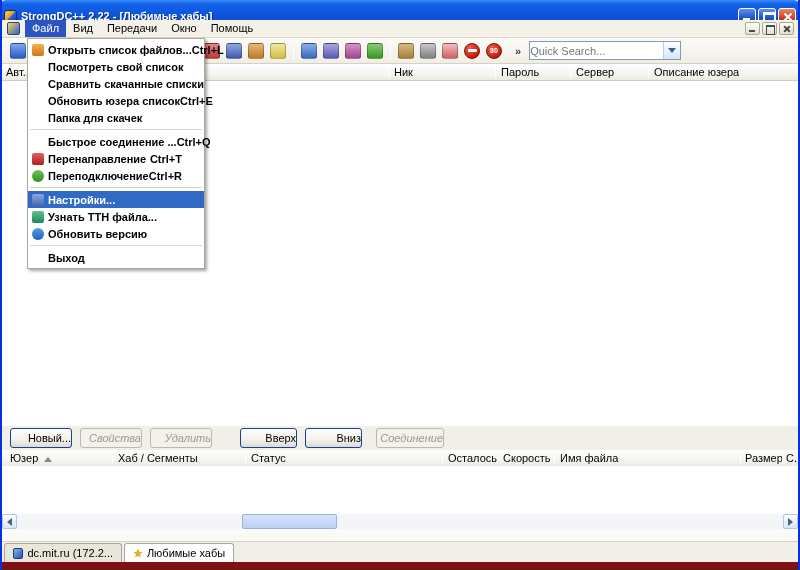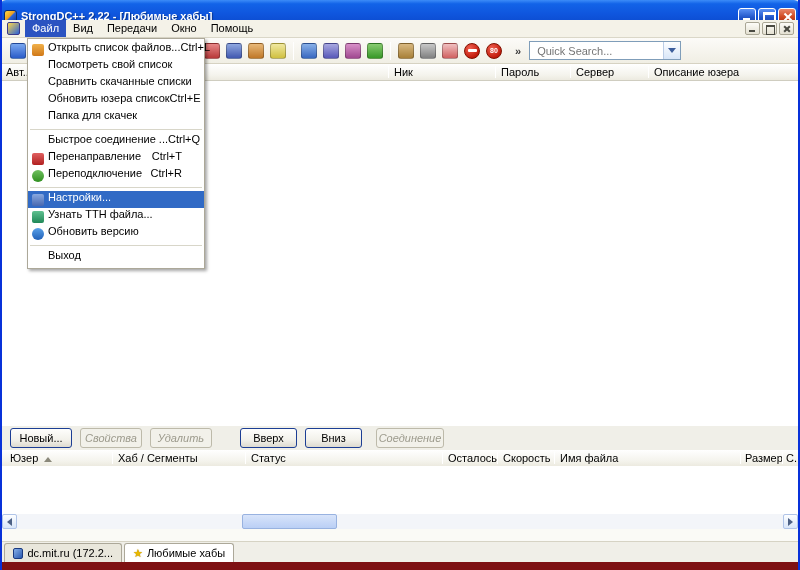--- a/index.html
+++ b/index.html
@@ -51,36 +51,36 @@
   .c5{background:linear-gradient(#78C8F0,#2888C8);} .c6{background:linear-gradient(#C098E0,#7848B0);}
   .c7{background:linear-gradient(#E8D070,#C0A020);} .c8{background:linear-gradient(#78D0A8,#289868);}
   .c9{background:linear-gradient(#E88888,#B83838);} .c10{background:linear-gradient(#90A8E0,#4058B0);}
   .c11{background:linear-gradient(#E8B878,#C07828);} .c12{background:linear-gradient(#F0E8A0,#D0C040);}
   .c13{background:linear-gradient(#88B0E8,#3868C0);} .c14{background:linear-gradient(#A8A8E0,#5858B8);}
   .c15{background:linear-gradient(#D890C8,#A04890);} .c16{background:linear-gradient(#88CC70,#389828);}
   .c17{background:linear-gradient(#D8B880,#A88038);} .c18{background:linear-gradient(#C8C8C8,#808080);}
   .c19{background:linear-gradient(#F0C0C0,#D06060);}
   .overflow { color:#3a3a3a; font-weight:bold; margin:0 8px 0 10px; }
   .combo { width:152px; height:19px; border:1px solid #7F9DB9; background:#fff; display:flex; }
-  .combo input { border:none; flex:1; font-family:"Liberation Sans",sans-serif; font-size:11px; padding:2px 7px; color:#555; outline:none; min-width:0; }
+  .combo input { border:none; flex:1; font-family:"Liberation Sans",sans-serif; font-size:11px; padding:2px 0; color:#555; outline:none; min-width:0; }
   .combo .dd { width:17px; background:linear-gradient(#FDFEFF,#D8E6F8); border-left:1px solid #BBCDE6; display:flex; align-items:center; justify-content:center; }
   .arrow-down { width:0; height:0; border-left:4px solid transparent; border-right:4px solid transparent; border-top:5px solid #3C5E9C; }
 
   
   .lheader { position:absolute; left:0; width:796px; height:17px;
     background:linear-gradient(#FFFFFF,#F4F3EC 70%,#ECEAE0); border-bottom:1px solid #CFCDC0; }
   .hcell { position:absolute; top:2px; color:#000; white-space:nowrap; }
   .hsep { position:absolute; top:2px; width:1px; height:12px; background:#DDDACB; border-right:1px solid #fff; }
   .hub-header { top:64px; }
   .hub-list { position:absolute; left:0; top:81px; width:796px; height:345px; background:#fff; }
 
   
   .btnrow { position:absolute; left:0; top:426px; width:796px; height:24px; background:#F0EFE8; }
   .xpbtn { position:absolute; top:2px; height:20px; border:1px solid #1C3E94; border-radius:3px;
-    background:linear-gradient(#FEFEFC,#F2F1EA 60%,#DDDAD0); text-align:center; line-height:18px; color:#000; }
+    background:linear-gradient(#FEFEFC,#F2F1EA 60%,#DDDAD0); text-align:right; line-height:18px; color:#000; }
   .xpbtn.disabled { border-color:#BDBAAA; color:#9C9A8C; background:#F2F1EA;font-style:italic; }
 
   
   .tr-header { top:450px; }
   .tr-list { position:absolute; left:0; top:466px; width:796px; height:48px; background:#fff; }
   .sort-asc { display:inline-block; width:0; height:0; border-left:4px solid transparent; border-right:4px solid transparent;
     border-bottom:5px solid #8A887A; margin-left:6px; }
 
   
   .hscroll { position:absolute; left:0; top:514px; width:796px; height:15px; background:#F3F5F9; display:flex; }
@@ -101,21 +101,21 @@
     border:1px solid #ACA899; border-bottom:none; border-radius:3px 3px 0 0; background:#E9E7DC; white-space:nowrap; overflow:hidden; }
   .tab.active { background:#fff; }
   .hub-ticon { width:11px; height:11px; border-radius:2px; background:linear-gradient(135deg,#88B0E8,#2858B0); border:1px solid #1A3A80; }
   .star { color:#E8B800; font-size:11px; text-shadow:0 0 1px #906800; }
 
   .bottom-strip { position:absolute; left:-2px; top:562px; width:800px; height:8px; background:#7E1113; }
 
   
   .menu { position:absolute; left:25px; top:38px; width:178px; background:#fff;
     border:1px solid #ACA899; box-shadow:2px 2px 3px rgba(0,0,0,.35); padding:2px 0; z-index:50; }
-  .mi { display:flex; height:17px; }
+  .mi { display:flex; align-items:center; height:17px;font-weight:bold; }
   .mi .ic { flex:0 0 20px; display:flex; align-items:center; justify-content:center; }
   .mi .ic b { display:block; width:12px; height:12px; border-radius:2px; }
   .mi .lab { flex:1; white-space:nowrap; }
   .mi .sc { padding-right:22px; white-space:nowrap; }
   .mi.hl { background:#316AC5; color:#fff; }
   .msep { height:1px; background:#D8D6C9; margin:3px 2px; }
   .ic-filelist b { background:linear-gradient(#F0B04A,#D07818); }
   .ic-redirect b { background:linear-gradient(#E06060,#B02020); }
   .ic-reconnect b { background:linear-gradient(#70C060,#309020); border-radius:50% !important; }
   .ic-settings b { background:linear-gradient(#88A8E0,#4868B0); }

